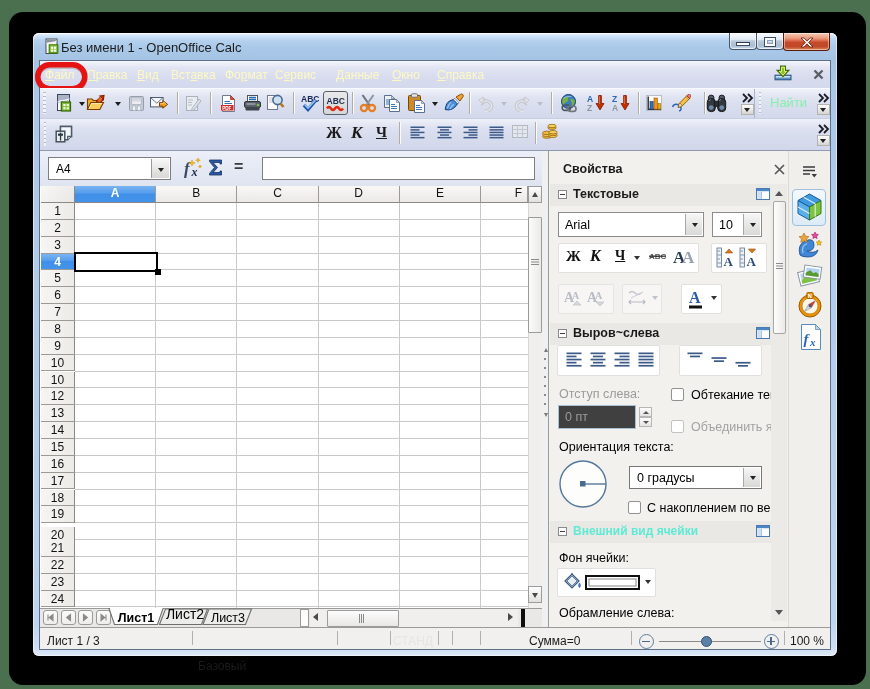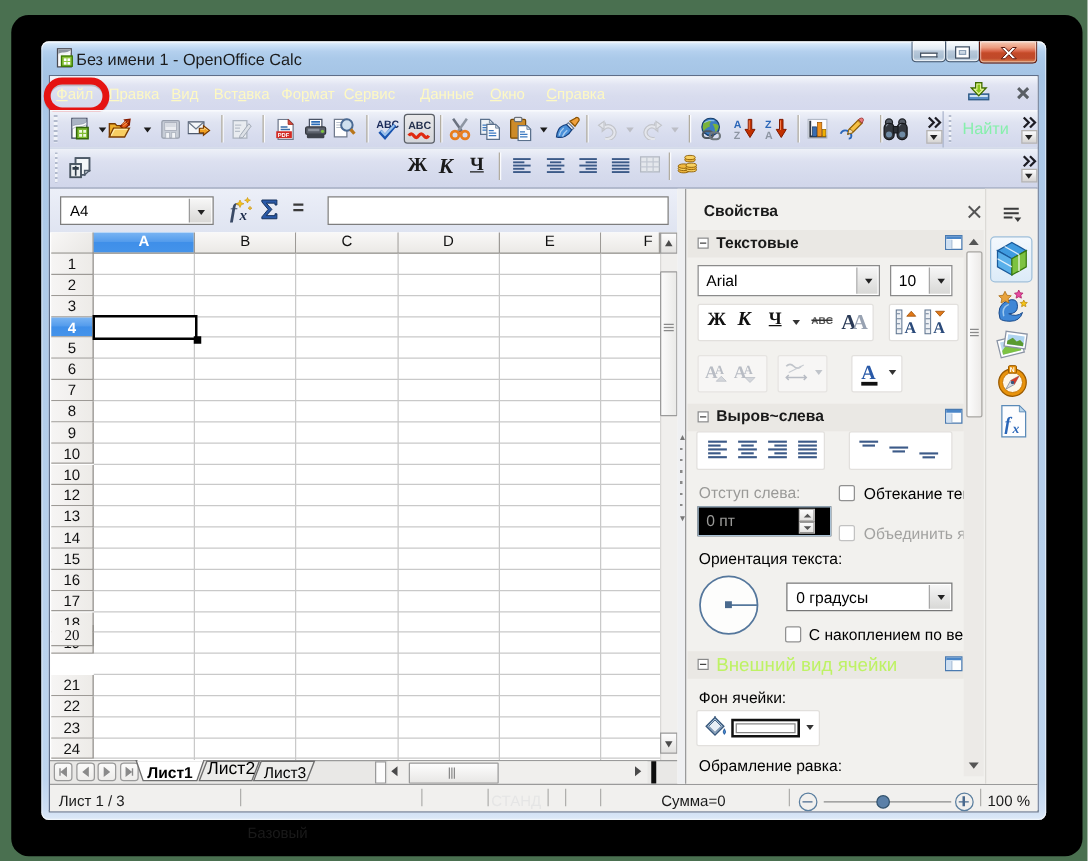--- a/index.html
+++ b/index.html
@@ -344,21 +344,21 @@
 <div class="rowhdr" style="top:354.6px;height:16.85px;line-height:17px;">10</div>
 <div class="rowhdr" style="top:371.5px;height:16.85px;line-height:17px;">10</div>
 <div class="rowhdr" style="top:388.4px;height:16.85px;line-height:17px;">12</div>
 <div class="rowhdr" style="top:405.2px;height:16.85px;line-height:17px;">13</div>
 <div class="rowhdr" style="top:422.1px;height:16.85px;line-height:17px;">14</div>
 <div class="rowhdr" style="top:438.9px;height:16.85px;line-height:17px;">15</div>
 <div class="rowhdr" style="top:455.8px;height:16.85px;line-height:17px;">16</div>
 <div class="rowhdr" style="top:472.6px;height:16.85px;line-height:17px;">17</div>
 <div class="rowhdr" style="top:489.5px;height:16.85px;line-height:17px;">18</div>
 <div class="rowhdr" style="top:506.3px;height:16.85px;line-height:17px;">19</div>
-<div class="rowhdr" style="top:500px;height:16.85px;line-height:17px;font-family:Liberation Serif, serif;">20</div>
+<div class="rowhdr" style="top:527px;height:16.85px;line-height:17px;">20</div>
 <div class="rowhdr" style="top:540.0px;height:16.85px;line-height:17px;">21</div>
 <div class="rowhdr" style="top:556.9px;height:16.85px;line-height:17px;">22</div>
 <div class="rowhdr" style="top:573.7px;height:16.85px;line-height:17px;">23</div>
 <div class="rowhdr" style="top:590.5px;height:16.85px;line-height:17px;">24</div>
 <div class="abs" style="left:155.2px;top:203px;width:1px;height:404.5px;background:#c9c9c9;"></div>
 <div class="abs" style="left:236.4px;top:203px;width:1px;height:404.5px;background:#c9c9c9;"></div>
 <div class="abs" style="left:317.6px;top:203px;width:1px;height:404.5px;background:#c9c9c9;"></div>
 <div class="abs" style="left:398.8px;top:203px;width:1px;height:404.5px;background:#c9c9c9;"></div>
 <div class="abs" style="left:480.0px;top:203px;width:1px;height:404.5px;background:#c9c9c9;"></div>
 <div class="abs" style="left:75px;top:218.8px;width:453px;height:1px;background:#c9c9c9;"></div>
@@ -574,21 +574,21 @@
   </svg>
 <svg class="abs" style="left:710px;top:351px" width="18" height="17" viewBox="0 0 18 17">
     <rect x="1.5" y="6.2" width="15" height="1.7" fill="#3c5a88"></rect>
     <rect x="4.0" y="9.3" width="10" height="1.7" fill="#3c5a88"></rect>
   </svg>
 <svg class="abs" style="left:734px;top:351px" width="18" height="17" viewBox="0 0 18 17">
     <rect x="1.5" y="10.9" width="15" height="1.7" fill="#3c5a88"></rect>
     <rect x="4.0" y="14.0" width="10" height="1.7" fill="#3c5a88"></rect>
   </svg>
 <div class="abs" style="left:559px;top:387px;font-size:12.5px;color:#9a9a98;">Отступ слева:</div>
-<div class="abs" style="left:558px;top:405px;width:107px;height:24px;background:#000000;border:1px solid #a8c0d4;box-sizing:border-box;">
+<div class="abs" style="left:558px;top:405px;width:78px;height:24px;background:#404040;border:1px solid #a8c0d4;box-sizing:border-box;">
     <span style="position:absolute;left:6px;top:4px;font-size:12.5px;color:#9a9a98;">0 пт</span>
   </div>
 <div class="abs" style="left:639px;top:407px;width:13px;height:10px;background:linear-gradient(180deg,#fdfdfd,#e4e3e1);border:1px solid #b8b6b4;box-sizing:border-box;"></div>
 <div class="abs" style="left:639px;top:417px;width:13px;height:10px;background:linear-gradient(180deg,#fdfdfd,#e4e3e1);border:1px solid #b8b6b4;box-sizing:border-box;"></div>
 <div class="abs" style="left:642.5px;top:410.5px;width:0;height:0;border-left:3px solid transparent;border-right:3px solid transparent;border-bottom:3.5px solid #555;"></div>
 <div class="abs" style="left:642.5px;top:420.5px;width:0;height:0;border-left:3px solid transparent;border-right:3px solid transparent;border-top:3.5px solid #555;"></div>
 <div class="cbx" style="left:671px;top:388px;"></div>
 <div class="abs" style="left:691px;top:388px;font-size:12.5px;color:#000;white-space:pre;overflow:hidden;width:80px;">Обтекание тек</div>
 <div class="cbx" style="left:671px;top:420px;border-color:#c2c2c2;"></div>
 <div class="abs" style="left:691px;top:420px;font-size:12.5px;color:#a2a2a0;white-space:pre;overflow:hidden;width:80px;">Объединить яч</div>
@@ -601,38 +601,38 @@
 <div class="abs" style="left:629px;top:466px;width:133px;height:23px;background:#fff;border:1px solid #777;box-sizing:border-box;">
     <span style="position:absolute;left:7px;top:4px;font-size:12.5px;color:#000;">0 градусы</span>
     <span style="position:absolute;right:1px;top:1px;bottom:1px;width:16px;background:linear-gradient(180deg,#f6f6f6,#d8d8d6);border-left:1px solid #a8a8a8;"></span>
     <span style="position:absolute;right:5px;top:9px;border-left:3.5px solid transparent;border-right:3.5px solid transparent;border-top:4px solid #222;"></span>
   </div>
 <div class="cbx" style="left:628px;top:501px;"></div>
 <div class="abs" style="left:647px;top:501px;font-size:12.5px;color:#000;white-space:pre;overflow:hidden;width:124px;">С накоплением по вер</div>
 <div class="abs" style="left:550px;top:521px;width:221px;height:22px;background:#eae8e4;"></div>
 <div class="abs" style="left:557.5px;top:527px;width:9px;height:9px;background:#fff;border:1px solid #8a8a8a;box-sizing:border-box;"></div>
 <div class="abs" style="left:559.5px;top:530.6px;width:5px;height:1.4px;background:#444;"></div>
-<div class="abs" style="left:573px;top:524px;font-size:15px;font-weight:normal;color:#bef264;">Внешний вид ячейки</div>
+<div class="abs" style="left:573px;top:524px;font-size:12px;font-weight:bold;color:#5eead4;">Внешний вид ячейки</div>
 <svg class="abs" style="left:755px;top:523px" width="16" height="16" viewBox="0 0 16 16">
     <rect x="1.5" y="2.5" width="13" height="11" fill="#fdfefe" stroke="#4a7ab0"></rect>
     <path d="M2 3 L14 3 L14 5.2 L2 5.2 Z" fill="#4a86c8"></path>
     <path d="M2.2 5.5 L6.2 5.5 L6.2 13 L2.2 13 Z" fill="#cfe0f2"></path>
     <path d="M6.5 5.8 L6.5 13" stroke="#9ab4d0" stroke-width=".8"></path>
   </svg>
 <div class="abs" style="left:559px;top:551px;font-size:12.5px;color:#000;">Фон ячейки:</div>
 <div class="abs" style="left:557px;top:568px;width:99px;height:29px;background:#fff;border:1px solid #e2e0dd;box-sizing:border-box;border-radius:2px;"></div>
 <svg class="abs" style="left:562px;top:572px" width="22" height="21" viewBox="0 0 22 21">
     <path d="M3 9 L10 2 L17 9 L10 16 Z" fill="#b8cfe4" stroke="#39587c" stroke-width="1.2"></path>
     <path d="M5 9 L10 4 L15 9 L10 14 Z" fill="#e8eef5" stroke="#39587c" stroke-width=".7"></path>
     <path d="M10 2 L10 0.8" stroke="#39587c"></path>
     <path d="M17.5 11 Q19.5 14 17.5 15.5 Q15.5 14 17.5 11 Z" fill="#4a90d9" stroke="#1a4a8a" stroke-width=".6"></path>
   </svg>
 <div class="abs" style="left:585px;top:575px;width:55px;height:15px;border:2px solid #111;background:#fff;box-sizing:border-box;box-shadow:inset 0 0 0 1.5px #fff, inset 0 0 0 2.5px #888;"></div>
 <div class="abs" style="left:645px;top:580px;width:0;height:0;border-left:3.5px solid transparent;border-right:3.5px solid transparent;border-top:4.5px solid #333;"></div>
-<div class="abs" style="left:559px;top:606px;font-size:12.5px;color:#000;">Обрамление равка:</div>
+<div class="abs" style="left:559px;top:606px;font-size:12.5px;color:#000;">Обрамление слева:</div>
 <div class="abs" style="left:771px;top:184px;width:16px;height:437px;background:#eceae7;"></div>
 <div class="abs" style="left:775px;top:191px;width:0;height:0;border-left:4px solid transparent;border-right:4px solid transparent;border-bottom:5px solid #555;"></div>
 <div class="abs" style="left:772.5px;top:201px;width:13px;height:133px;background:linear-gradient(90deg,#fdfdfd,#eceae8);border:1px solid #a8a6a3;box-sizing:border-box;border-radius:2px;"></div>
 <div class="abs" style="left:775.5px;top:263px;width:7px;height:1px;background:#8a8a8a;box-shadow:0 2.5px 0 #8a8a8a,0 5px 0 #8a8a8a;"></div>
 <div class="abs" style="left:775px;top:610px;width:0;height:0;border-left:4px solid transparent;border-right:4px solid transparent;border-top:5px solid #555;"></div>
 <div class="abs" style="left:788px;top:151px;width:41px;height:476px;background:#f1efec;border-left:1px solid #dcdad6;box-sizing:border-box;"></div>
 <svg class="abs" style="left:802px;top:165px" width="16" height="14" viewBox="0 0 16 14">
     <path d="M1 2 L13 2 M1 5.5 L13 5.5 M1 9 L8 9" stroke="#3a3a3a" stroke-width="1.6"></path>
     <path d="M9.5 9 L15 9 L12.25 12.5 Z" fill="#3a3a3a"></path>
   </svg>

